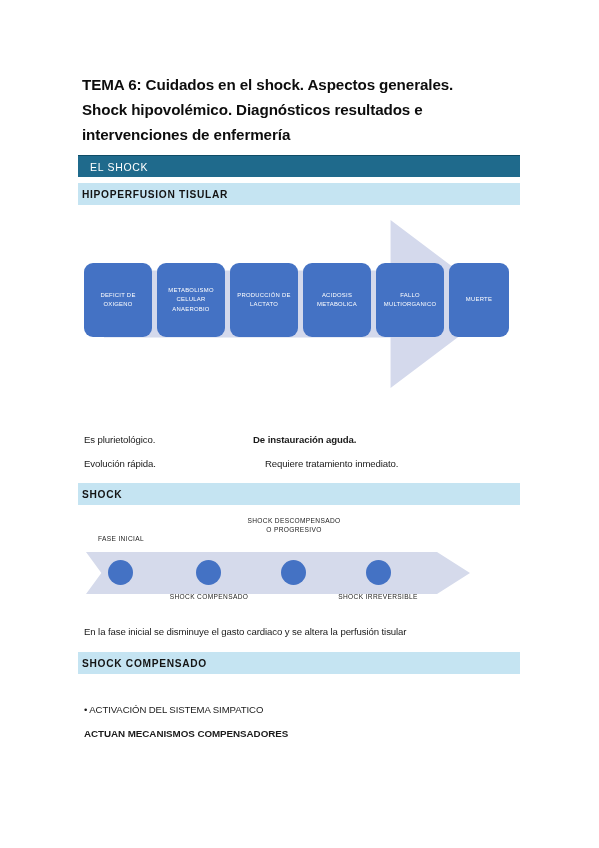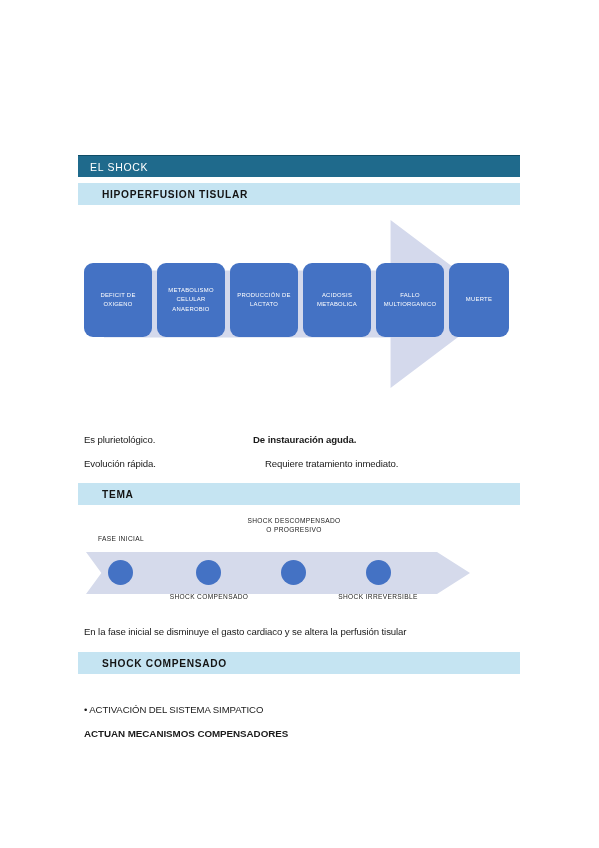--- a/index.html
+++ b/index.html
@@ -49,21 +49,21 @@
     height: 22px;
     padding-left: 12px;
     font-size: 10.5px;
     letter-spacing: 0.7px;
     border-top: 1px solid #0f4c66;
   }
   .bar-light {
     background: #C5E4F2;
     color: #141414;
     height: 22px;
-    padding-left: 24px;
+    padding-left: 4px;
     font-size: 10.2px;
     letter-spacing: 0.7px;
     font-weight: 600;
   }
 
   
   .para {
     position: absolute;
     font-size: 9.6px;
     color: #1a1a1a;
@@ -145,20 +145,21 @@
     letter-spacing: 0.35px;
     color: #1a1a1a;
     width: 100px;
   }
 </style>
 </head>
 <body>
 
 <div class="page">
 
+  <div class="doc-title">TEMA 6: Cuidados en el shock. Aspectos generales. Shock hipovolémico. Diagnósticos resultados e intervenciones de enfermería</div>
 
   <div class="bar bar-dark" style="top:155px;">
     <span>EL SHOCK</span>
   </div>
 
   <div class="bar bar-light" style="top:183px;">
     <span>HIPOPERFUSION TISULAR</span>
   </div>
 
   <div class="proc-wrap">
@@ -183,21 +184,21 @@
     </div>
   </div>
 
 
   <div class="para" style="left:84px; top:434px;text-align:center;">Es plurietológico.</div>
   <div class="para" style="left:253px;top:434px;font-weight:bold;">De instauración aguda.</div>
   <div class="para" style="left:84px; top:458px;">Evolución rápida.</div>
   <div class="para" style="left:265px;top:458px;">Requiere tratamiento inmediato.</div>
 
   <div class="bar bar-light" style="top:483px;">
-    <span>TEMA</span>
+    <span>SHOCK</span>
   </div>
 
   <div class="phases-wrap">
     <div class="phases-arrow"></div>
 
     <div class="phase-label" style="left:-7px; top:26px;">FASE INICIAL</div>
     <div class="phase-label" style="left:81px; top:84px;">SHOCK COMPENSADO</div>
     <div class="phase-label" style="left:166px;top:8px;">SHOCK DESCOMPENSADO O PROGRESIVO</div>
     <div class="phase-label" style="left:250px;top:84px;">SHOCK IRREVERSIBLE</div>
 

